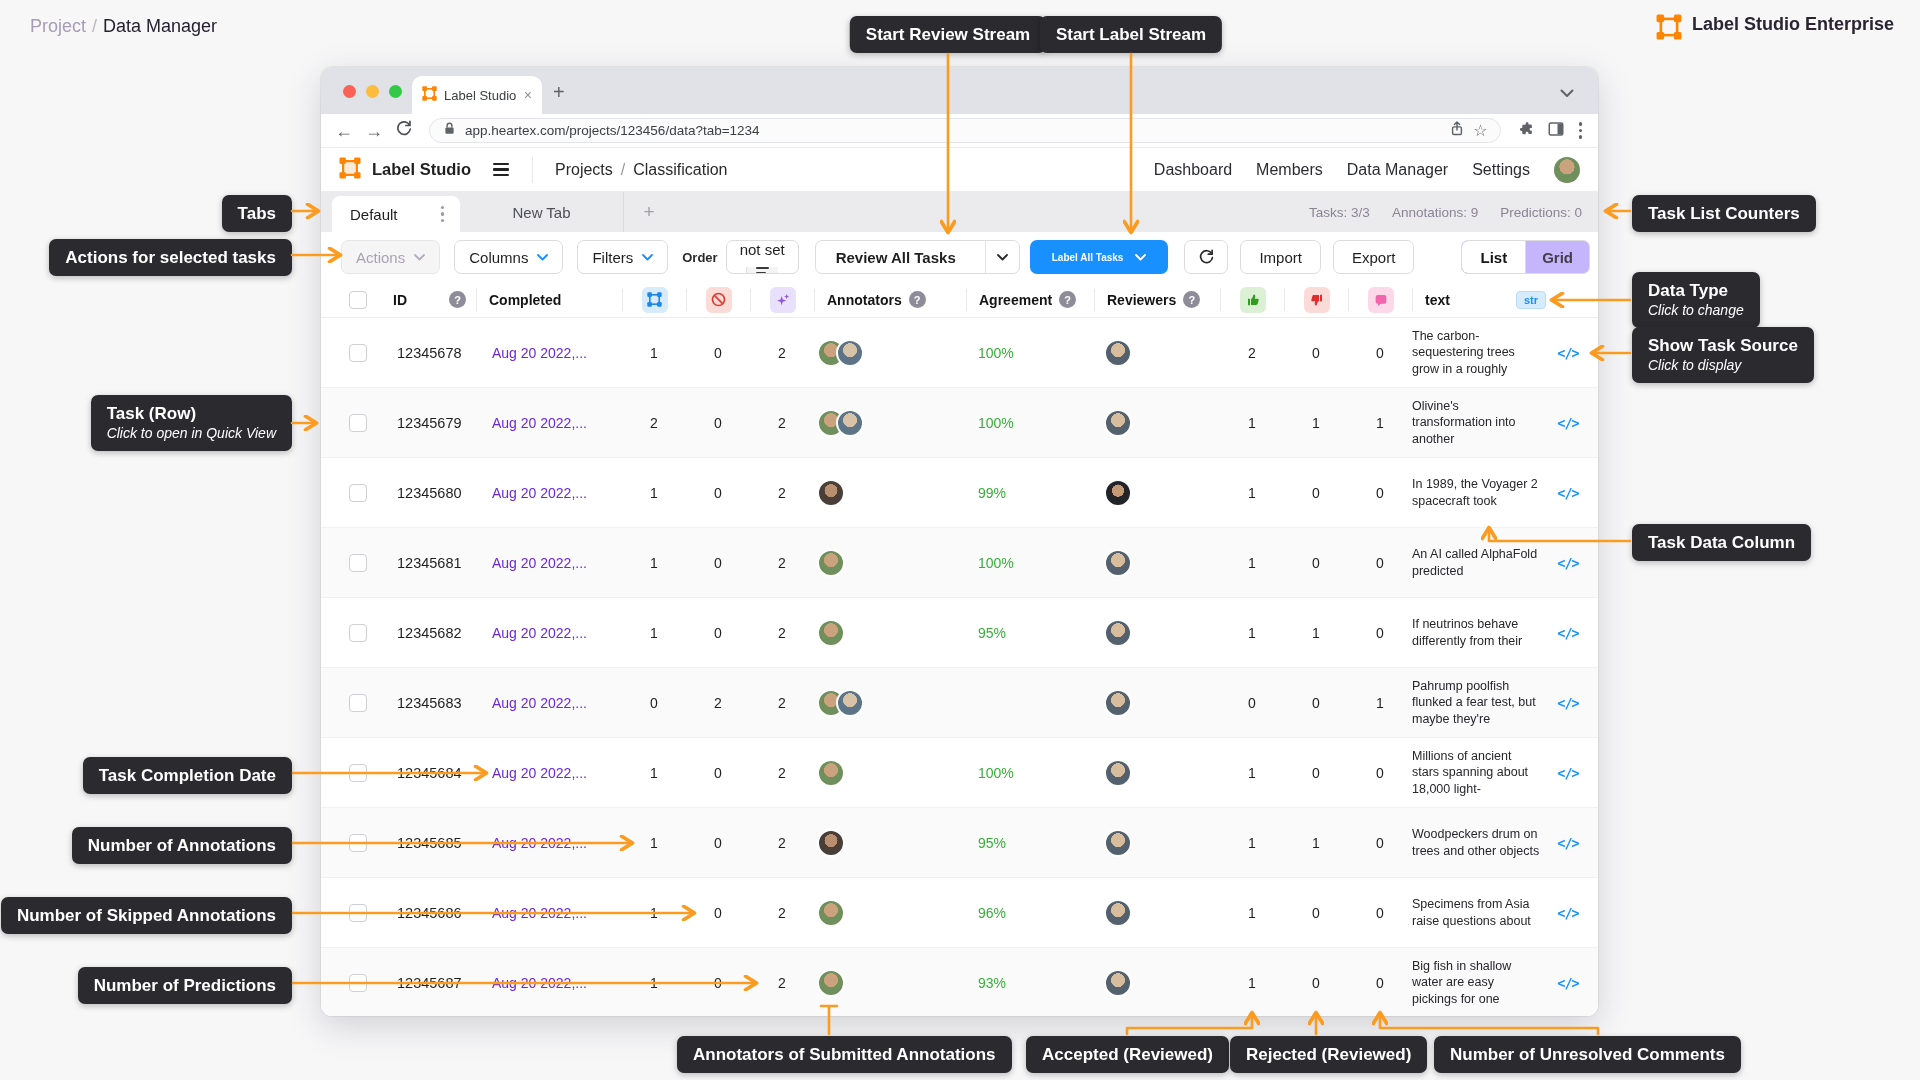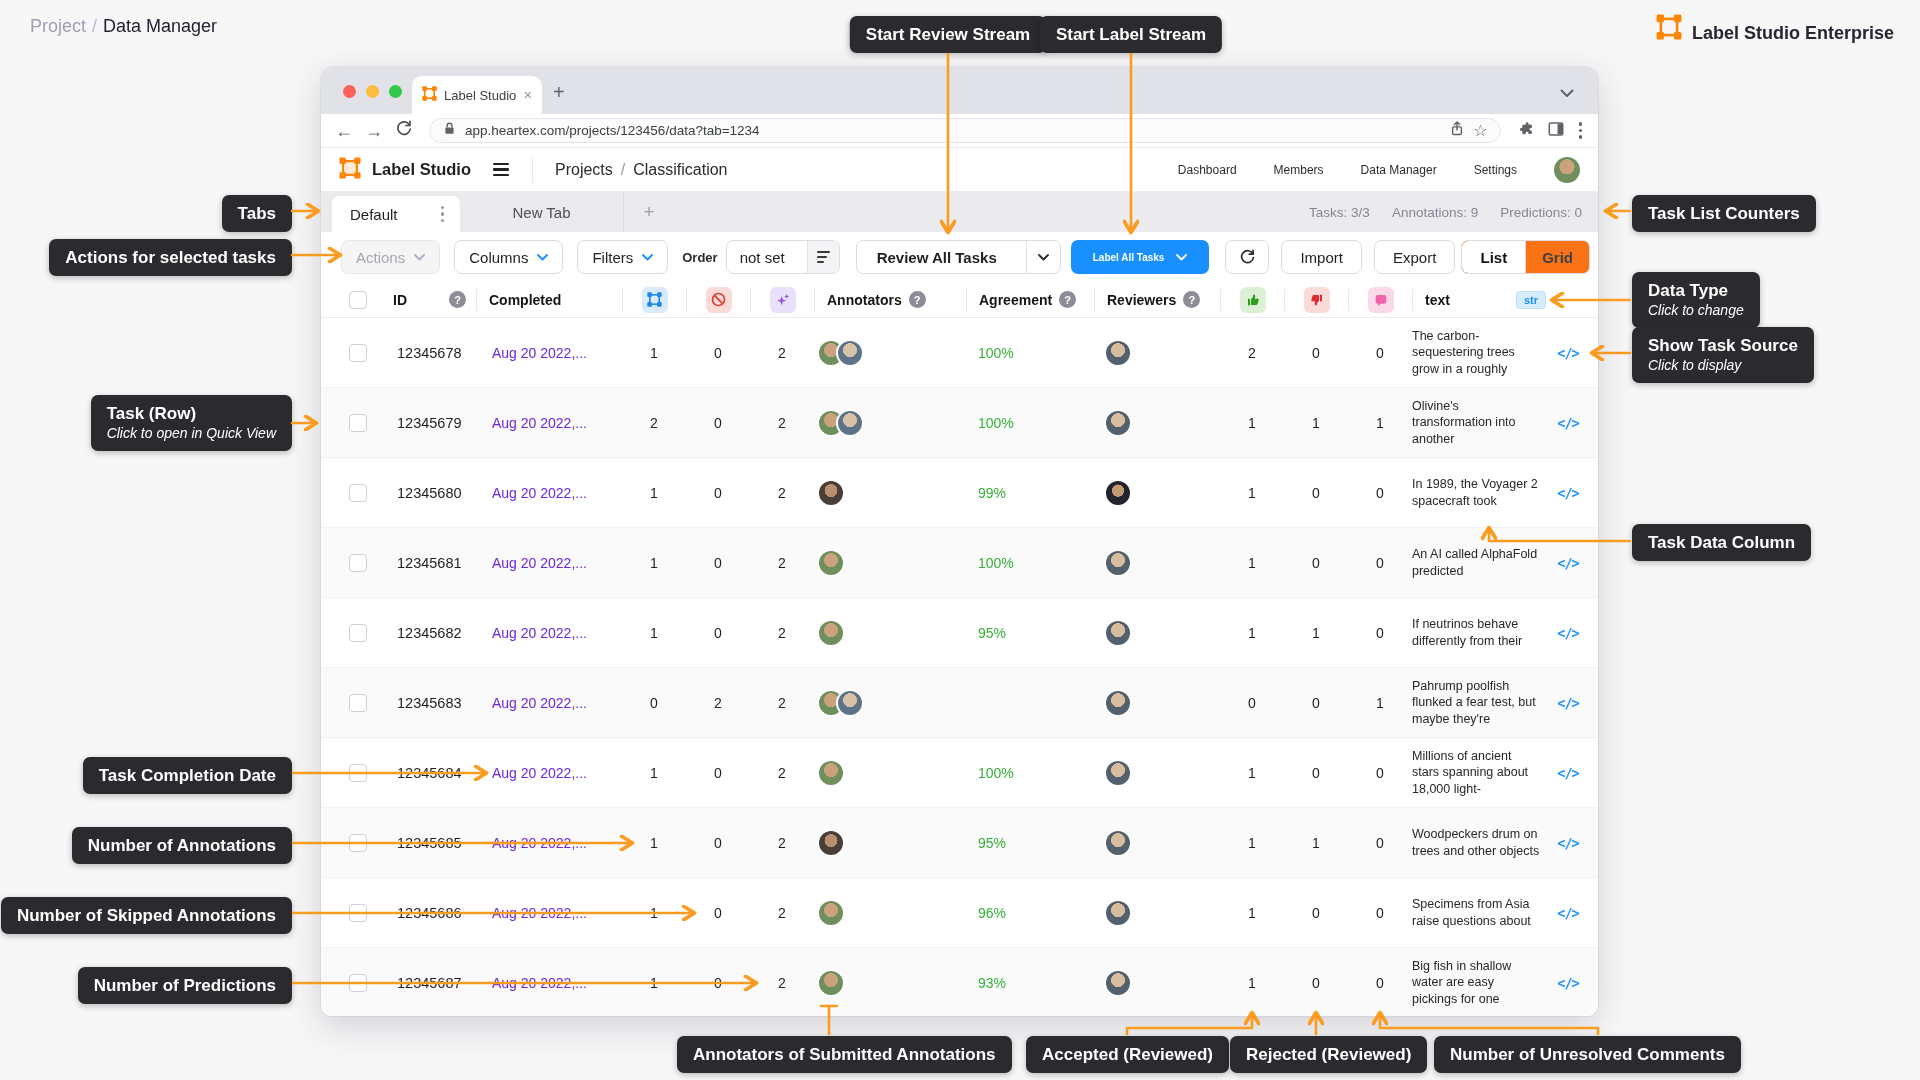--- a/index.html
+++ b/index.html
@@ -5,21 +5,21 @@
   * { margin:0; padding:0; box-sizing:border-box; }
   html,body { width:1920px; height:1080px; overflow:hidden; }
   body { position:relative; background:#f7f7f8; font-family:"Liberation Sans", sans-serif; color:#1f1f1f; }
 
   
   .page-breadcrumb { position:absolute; top:16px; left:30px; font-size:18px; z-index:5; }
   .page-breadcrumb .dim { color:#a59db5; }
   .page-breadcrumb .sep { color:#bdb7c6; margin:0 6px; }
   .page-breadcrumb .cur { color:#262130; font-weight:500; }
 
-  .brand { position:absolute; top:14px; right:26px; display:flex; align-items:flex-end; gap:10px; z-index:5; }
+  .brand { position:absolute; top:14px; right:26px; display:flex; align-items:flex-start; gap:10px; z-index:5; }
   .brand .brand-name { font-size:18px; font-weight:600; color:#2b2533; }
 
   .callout { position:absolute; z-index:40; background:#2b2b2f; color:#fff; border-radius:7px;
              padding:8px 16px; font-size:17px; font-weight:700; line-height:1.25; white-space:nowrap;
              box-shadow:0 2px 6px rgba(0,0,0,.25); }
   .callout .sub { font-size:14px; font-weight:500; font-style:italic; margin-top:1px; }
   .callout.centered { transform:translateX(-50%); }
 
   #arrows { position:absolute; inset:0; z-index:50; pointer-events:none; }
 
@@ -50,21 +50,21 @@
   .kebab i { width:3.5px; height:3.5px; border-radius:50%; background:#5f6368; }
 
   .appheader { height:44px; background:#fff; border-bottom:1px solid #ececee; display:flex; align-items:center;
                padding:0 18px; flex:none; }
   .ls-group { display:flex; align-items:center; gap:11px; padding-right:20px; border-right:1px solid #e8e8ea; }
   .ls-name { font-size:16.5px; font-weight:700; color:#1f1f1f; }
   .hamburger { display:inline-flex; flex-direction:column; gap:3.5px; margin-left:8px; padding:3px; }
   .hamburger i { width:16px; height:2.3px; background:#222; border-radius:1px; }
   .app-bc { margin-left:22px; font-size:16px; color:#2a2a2a; display:flex; gap:8px; }
   .app-bc .sep { color:#9a9aa2; }
-  .appnav { margin-left:auto; display:flex; align-items:center; gap:37px; font-size:12px; font-weight:500; color:#2b2b32; }
+  .appnav { margin-left:auto; display:flex; align-items:center; gap:24px; font-size:16px; font-weight:500; color:#2b2b32; }
   .avatar { display:inline-block; width:26px; height:26px; border-radius:50%; }
   .av-a1 { background:radial-gradient(circle at 50% 38%, #caa27e 0 36%, #6f8f5c 37% 100%); }
   .av-a2 { background:radial-gradient(circle at 50% 38%, #d8c3a8 0 36%, #5d7488 37% 100%); }
   .av-a3 { background:radial-gradient(circle at 50% 40%, #b98f6f 0 34%, #4a3f38 35% 100%); }
   .av-r1 { background:radial-gradient(circle at 50% 38%, #d7bd9d 0 36%, #53616e 37% 100%); }
   .av-r2 { background:radial-gradient(circle at 50% 40%, #c39a74 0 32%, #23242a 33% 100%); }
 
   .apptabs { height:40px; background:#ebebee; display:flex; align-items:flex-end; flex:none; position:relative; }
   .dm-tab-active { margin-left:11px; width:128px; height:36px; background:#fff; border-radius:8px 8px 0 0;
                    display:flex; align-items:center; justify-content:space-between; padding:0 14px 0 18px; }
@@ -75,34 +75,34 @@
   .dm-tab-add { width:50px; height:40px; display:flex; align-items:center; justify-content:center;
                 color:#a0a0a8; font-size:19px; }
   .counters { position:absolute; right:16px; top:0; height:40px; display:flex; align-items:center; gap:22px;
               font-size:13.5px; color:#8a8494; }
 
   .toolbar { height:50px; background:#fff; display:flex; align-items:center; padding:0 8px 0 20px; flex:none; }
   .pill { height:34px; border:1px solid #dcdce0; border-radius:7px; background:#fff; display:flex;
           align-items:center; gap:9px; padding:0 14px; font-size:15px; color:#1f1f1f; }
   .pill.disabled { background:#f5f5f6; border-color:#e7e7ea; color:#a9a2b5; }
   .order-lbl { font-size:13px; font-weight:700; color:#2b2b2b; margin:0 8px 0 14px; }
-  .notset { padding:0; overflow:hidden; }
+  .notset { padding:0; overflow:hidden;flex-direction:column; }
   .notset .nv { padding:0 13px; }
   .notset .sortseg { height:100%; display:flex; flex-direction:column; justify-content:center; gap:3px;
                      padding:0 9px; background:#f4f4f6; border-left:1px solid #e3e3e7; }
   .sortseg i { height:2px; background:#3a3a3a; border-radius:1px; }
   .sortseg i:nth-child(1){ width:13px; } .sortseg i:nth-child(2){ width:10px; } .sortseg i:nth-child(3){ width:7px; }
   .split { padding:0; overflow:hidden; margin-left:16px; }
   .split .main { padding:12px 20px; font-weight:700; }
   .split .chev { height:100%; display:flex; align-items:center; padding:0 11px; border-left:1px solid #e3e3e7; }
   .btn-primary { height:34px; border-radius:7px; background:#1890ff; color:#fff; font-size:10px; font-weight:600;
                  display:flex; align-items:center; gap:12px; padding:0 22px; margin-left:10px; border:none; }
   .iconbtn { width:44px; justify-content:center; padding:0; margin-left:16px; }
   .txtbtn { margin-left:12px; padding:0 18px; font-weight:500; }
-  .seg { margin-left:auto; height:34px; border:1px solid #dcdce0; border-radius:7px; background:#f97316;
+  .seg { margin-left:auto; height:34px; border:1px solid #dcdce0; border-radius:7px; background:#c4b5fd;
          display:flex; overflow:hidden; font-size:15px; font-weight:600; }
   .seg .on { background:#fff; border-right:1px solid #dcdce0; border-radius:6px 0 0 6px; padding:0 18px;
              display:flex; align-items:center; color:#141414; }
   .seg .off { padding:0 16px; display:flex; align-items:center; color:#3f3f46; }
   .mleft14 { margin-left:14px; }
 
   
   .grid { display:grid; grid-template-columns:44px 91px 146px 64px 64px 64px 152px 128px 126px 64px 64px 64px 134px 44px;
           padding:0 9px 0 20px; }
   .thead { height:36px; align-items:center; font-size:14px; font-weight:700; color:#141414; flex:none;

